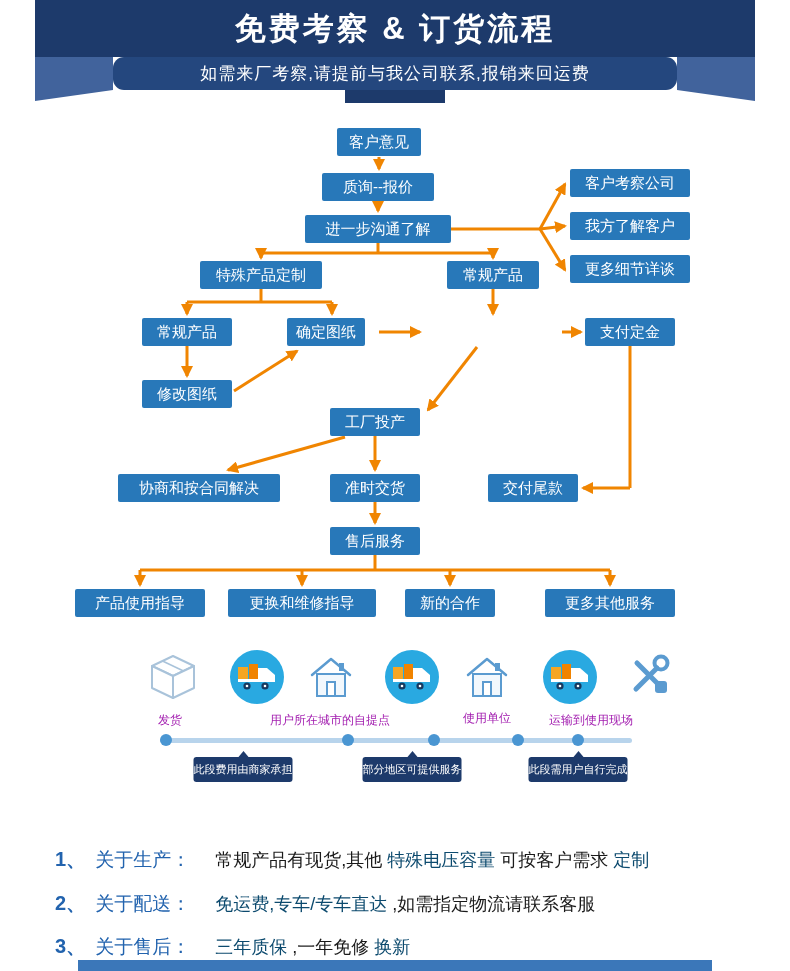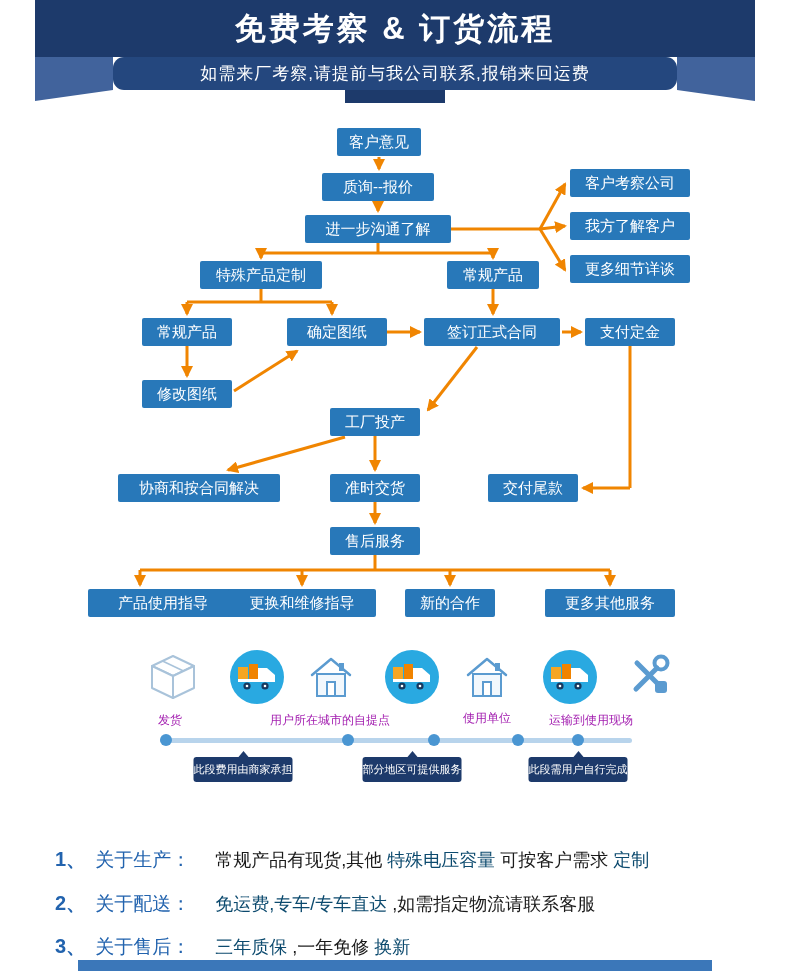--- a/index.html
+++ b/index.html
@@ -107,30 +107,29 @@
 
   <div class="fbox" style="left:337px;top:128px;width:84px">客户意见</div>
   <div class="fbox" style="left:322px;top:173px;width:112px">质询--报价</div>
   <div class="fbox" style="left:305px;top:215px;width:146px">进一步沟通了解</div>
   <div class="fbox" style="left:570px;top:169px;width:120px">客户考察公司</div>
   <div class="fbox" style="left:570px;top:212px;width:120px">我方了解客户</div>
   <div class="fbox" style="left:570px;top:255px;width:120px">更多细节详谈</div>
   <div class="fbox" style="left:200px;top:261px;width:122px">特殊产品定制</div>
   <div class="fbox" style="left:447px;top:261px;width:92px">常规产品</div>
   <div class="fbox" style="left:142px;top:318px;width:90px">常规产品</div>
-  <div class="fbox" style="left:287px;top:318px;width:100px">确定图纸</div>
-  <div class="fbox" style="left:424px;top:318px;width:136px">签订正式合同</div>
+  <div class="fbox" style="left:287px;top:318px;width:78px">确定图纸</div>
   <div class="fbox" style="left:585px;top:318px;width:90px">支付定金</div>
   <div class="fbox" style="left:142px;top:380px;width:90px">修改图纸</div>
   <div class="fbox" style="left:330px;top:408px;width:90px">工厂投产</div>
   <div class="fbox" style="left:118px;top:474px;width:162px">协商和按合同解决</div>
   <div class="fbox" style="left:330px;top:474px;width:90px">准时交货</div>
   <div class="fbox" style="left:488px;top:474px;width:90px">交付尾款</div>
   <div class="fbox" style="left:330px;top:527px;width:90px">售后服务</div>
-  <div class="fbox" style="left:88px;top:589px;width:150px">产品使用指导</div>
+  <div class="fbox" style="left:75px;top:589px;width:130px">产品使用指导</div>
   <div class="fbox" style="left:228px;top:589px;width:148px">更换和维修指导</div>
   <div class="fbox" style="left:405px;top:589px;width:90px">新的合作</div>
   <div class="fbox" style="left:545px;top:589px;width:130px">更多其他服务</div>
 
   <svg class="icon-abs" style="left:147px;top:651px" width="52" height="50" viewBox="0 0 52 50">
     <g fill="#ffffff" stroke="#a9c3da" stroke-width="2" stroke-linejoin="round">
       <polygon points="5,15 26,5 47,15 26,25"></polygon>
       <polygon points="5,15 26,25 26,47 5,37"></polygon>
       <polygon points="47,15 26,25 26,47 47,37"></polygon>
     </g>

